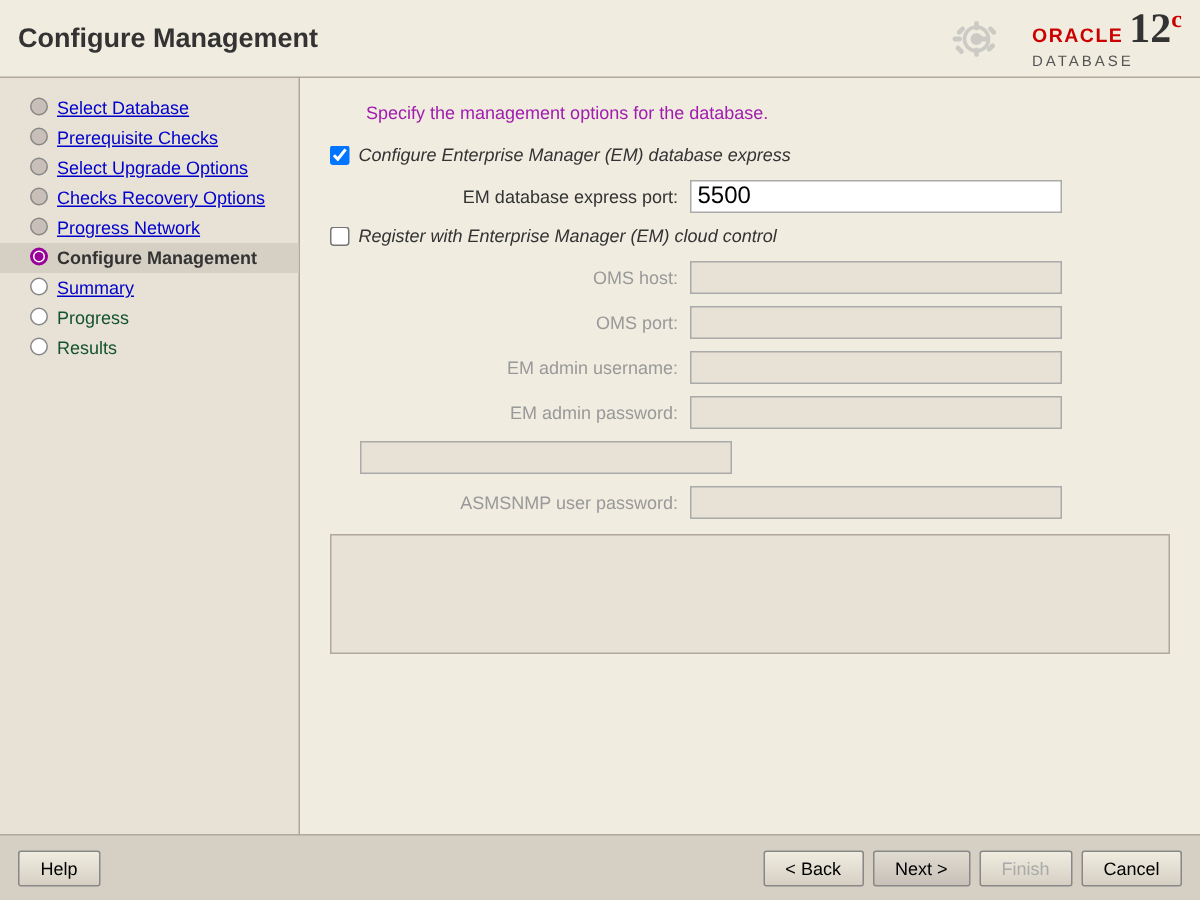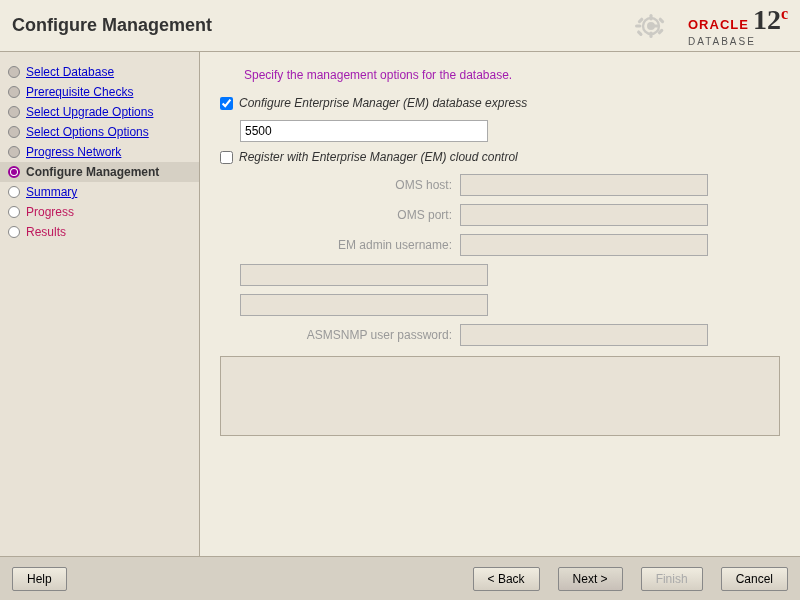--- a/index.html
+++ b/index.html
@@ -68,35 +68,35 @@
 
     
     .sidebar {
       width: 200px;
       background: #e8e2d6;
       border-right: 1px solid #b0a898;
       padding: 10px 0;
     }
     .sidebar-item {
       display: flex;
-      align-items: center;
-      padding: 3px 8px;
+      align-items: flex-start;
+      padding: 3px 20px;
       cursor: pointer;
       gap: 6px;
     }
     .sidebar-item.active {
       font-weight: bold;
       color: #333;
     }
     .sidebar-item.link {
       color: #0000cc;
       text-decoration: underline;
     }
     .sidebar-item.inactive {
-      color: #be185d;
+      color: #14532d;
     }
     .dot {
       width: 12px;
       height: 12px;
       border-radius: 50%;
       border: 1px solid #888;
       background: #fff;
       flex-shrink: 0;
       display: flex;
       align-items: center;
@@ -158,21 +158,21 @@
     }
     .field-label.disabled {
       color: #999;
     }
     .field-input {
       width: 248px;
       height: 22px;
       border: 1px solid #aaa;
       background: #fff;
       padding: 2px 4px;
-      font-size: 12px;
+      font-size: 16px;
     }
     .field-input.disabled {
       background: #e8e2d6;
       color: #999;
     }
 
     
     .text-area-box {
       width: 100%;
       height: 80px;
@@ -190,21 +190,21 @@
       align-items: center;
       justify-content: space-between;
       padding: 0 12px;
     }
     .footer-left {
       display: flex;
       gap: 8px;
     }
     .footer-right {
       display: flex;
-      gap: 18px;
+      gap: 6px;
     }
     .btn {
       padding: 4px 14px;
       font-size: 12px;
       border: 1px solid #888;
       background: linear-gradient(to bottom, #f0ece0, #d6d0c4);
       cursor: pointer;
       border-radius: 2px;
     }
     .btn.disabled {
@@ -255,21 +255,21 @@
     <div class="sidebar-item link">
       <div class="dot completed"></div>
       <span>Prerequisite Checks</span>
     </div>
     <div class="sidebar-item link">
       <div class="dot completed"></div>
       <span>Select Upgrade Options</span>
     </div>
     <div class="sidebar-item link">
       <div class="dot completed"></div>
-      <span>Select Options Options</span>
+      <span>Checks Recovery Options</span>
     </div>
     <div class="sidebar-item link">
       <div class="dot completed"></div>
       <span>Progress Network</span>
     </div>
     <div class="sidebar-item active" style="background:#d6d0c4;">
       <div class="dot active-dot"></div>
       <span>Configure Management</span>
     </div>
     <div class="sidebar-item link">
@@ -288,20 +288,21 @@
 
   <div class="content">
     <p class="content-description">Specify the management options for the database.</p>
 
     <div class="option-row">
       <input type="checkbox" id="em-express-cb" checked="" style="">
       <label for="em-express-cb" class="option-label">Configure Enterprise Manager (EM) database express</label>
     </div>
 
     <div class="field-row">
+      <span class="field-label">EM database express port:</span>
       <input type="text" class="field-input" value="5500" style="">
     </div>
 
     <div class="option-row" style="margin-top:6px;">
       <input type="checkbox" id="em-cloud-cb" style="">
       <label for="em-cloud-cb" class="option-label">Register with Enterprise Manager (EM) cloud control</label>
     </div>
 
     <div class="field-row">
       <span class="field-label disabled">OMS host:</span>
@@ -309,20 +310,21 @@
     </div>
     <div class="field-row">
       <span class="field-label disabled">OMS port:</span>
       <input type="text" class="field-input disabled" disabled="" style="">
     </div>
     <div class="field-row">
       <span class="field-label disabled">EM admin username:</span>
       <input type="text" class="field-input disabled" disabled="" style="">
     </div>
     <div class="field-row">
+      <span class="field-label disabled">EM admin password:</span>
       <input type="password" class="field-input disabled" disabled="" style="">
     </div>
     <div class="field-row">
       <input type="password" class="field-input disabled" disabled="" style="">
     </div>
     <div class="field-row">
       <span class="field-label disabled">ASMSNMP user password:</span>
       <input type="password" class="field-input disabled" disabled="" style="">
     </div>
 

